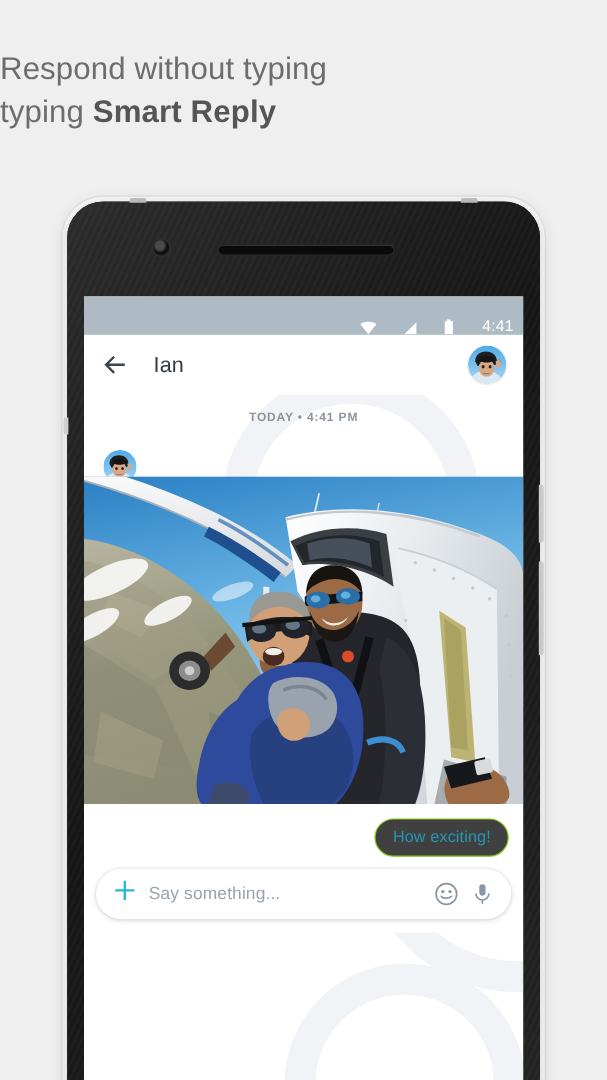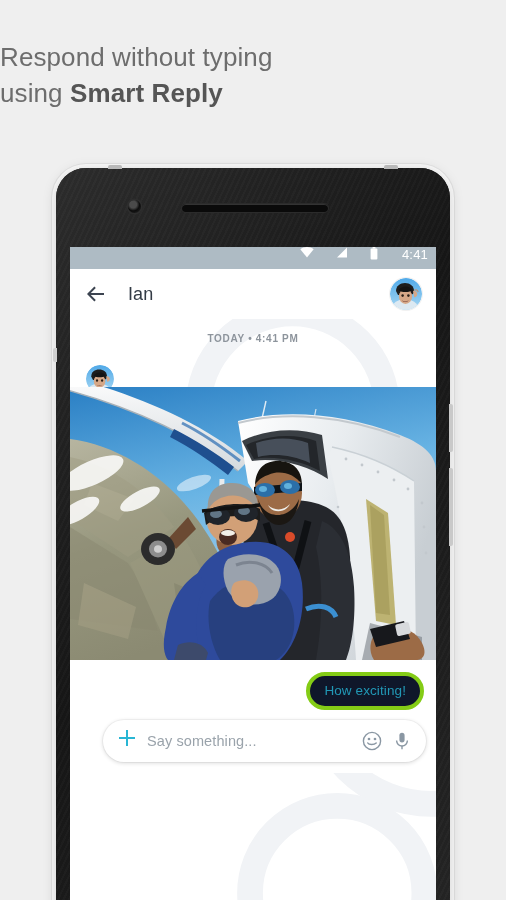--- a/index.html
+++ b/index.html
@@ -101,24 +101,24 @@
   .screen {
     position: absolute;
     left: 14px; top: 79px;
     width: 366px; height: 679px;
     background: #ffffff;
     overflow: hidden;
   }
 
   
   .statusbar {
-    height: 22px;
+    height: 32px;
     background: #aebbc4;
     display: flex;
-    align-items: flex-start;
+    align-items: flex-end;
     justify-content: flex-end;
     gap: 22px;
     padding: 0 8px;
     color: #ffffff;
     font-size: 12px;
   }
   .statusbar .time { font-size: 13px; letter-spacing: .2px; margin-left: 2px; }
   .sb-icon { display: inline-flex; align-items: center; }
 
   
@@ -213,38 +213,37 @@
   .chips {
     position: relative;
     z-index: 2;
     display: flex;
     justify-content: flex-end;
     gap: 9px;
     padding: 12px 12px 10px 12px;
     background: #fff;
   }
   .chip {
-    border: 4px solid #84cc16;
+    border: 1px solid #84cc16;
     color: #2198b6;
-    background: #0f172a;
+    background: #404040;
     border-radius: 20px;
     font-size: 13.5px;
     padding: 7px 14px 8px;
     white-space: nowrap;
     cursor: pointer;
     letter-spacing: .1px;
   }
 
   
   .composer-wrap {
     position: relative;
     z-index: 2;
     background: #fff;
     padding: 0 10px 11px;
-    margin-left: 23px;
   }
   .composer {
     display: flex;
     align-items: center;
     gap: 10px;
     height: 42px;
     background: #fff;
     border-radius: 22px;
     padding: 0 14px;
     box-shadow: 0 1px 4px rgba(0,0,0,.16), 0 0 0 1px rgba(0,0,0,.035);
@@ -257,21 +256,21 @@
     letter-spacing: .1px;
     cursor: text;
   }
   .composer-icon { flex: 0 0 auto; cursor: pointer; display: flex; }
 </style>
 </head>
 <body>
 
 <div class="promo">
   <span class="l1">Respond without typing</span>
-  <span class="l2"><span>using </span><span class="strong">Smart Reply</span></span>
+  <span class="l2"><span>typing </span><span class="strong">Smart Reply</span></span>
 </div>
 
 <div class="phone-outline"></div>
 <div class="phone">
   <div class="phone-inner-sheen"></div>
   <div class="top-nub-l"></div>
   <div class="top-nub-r"></div>
   <div class="btn-left-nub"></div>
   <div class="btn-power"></div>
   <div class="btn-volume"></div>

